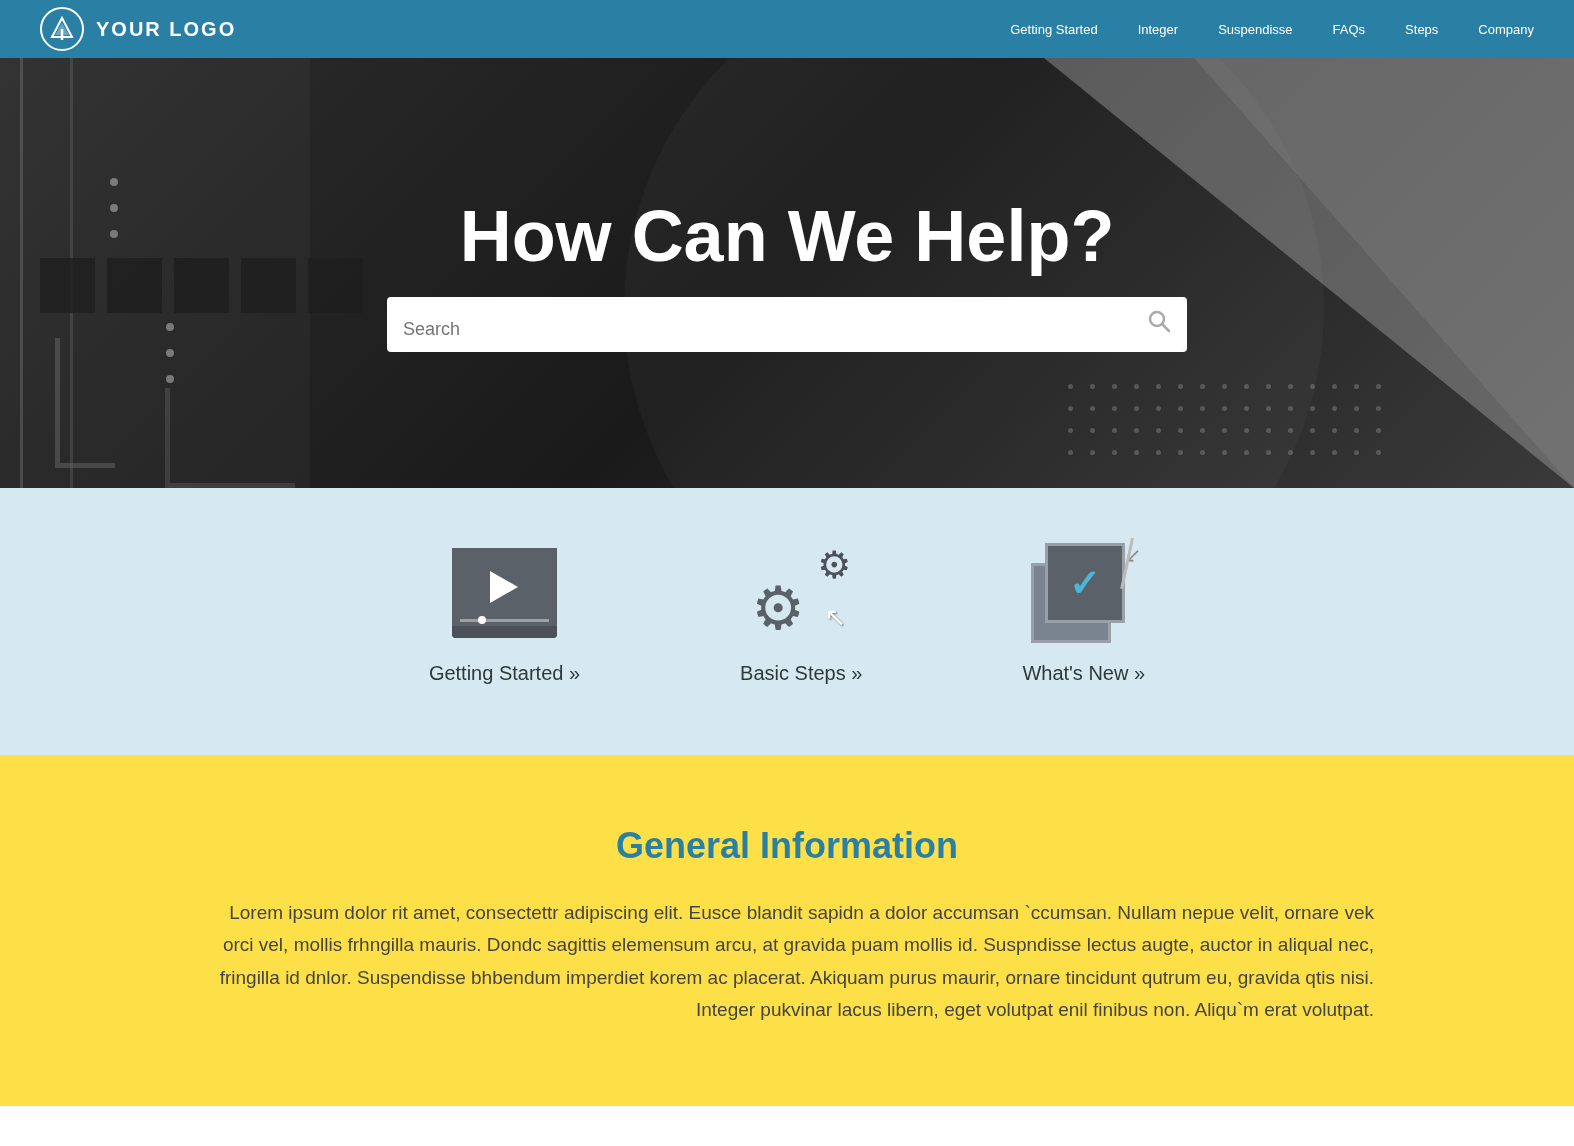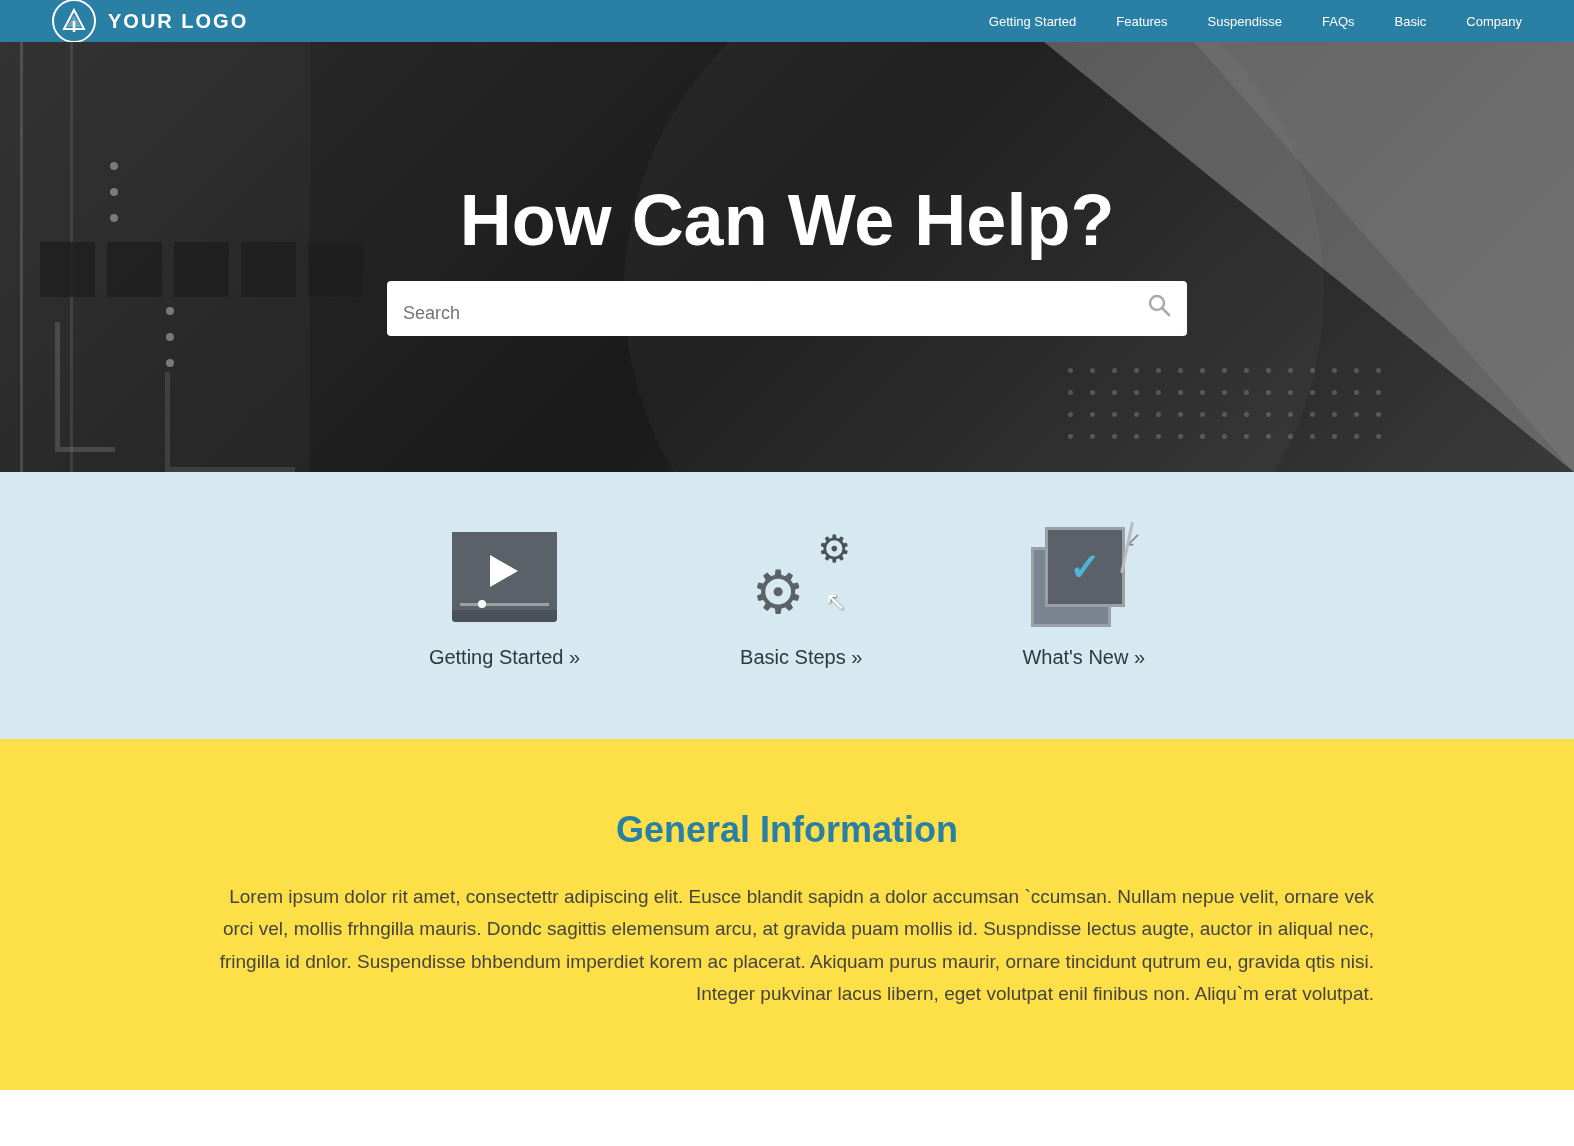--- a/index.html
+++ b/index.html
@@ -1,24 +1,24 @@
 <!DOCTYPE html>
 <html><head>
   <meta charset="utf-8">
   <style>
     * { margin: 0; padding: 0; box-sizing: border-box; }
     body { font-family: Arial, sans-serif; width: 1574px; min-height: 1146px; overflow-x: hidden; }
 
     
     .navbar {
       background-color: #2a7fa5;
-      height: 42px;
-      display: flex;
-      align-items: center;
-      padding: 0 52px;
+      height: 58px;
+      display: flex;
+      align-items: center;
+      padding: 0 40px;
       justify-content: space-between;
     }
     .logo-area {
       display: flex;
       align-items: center;
       gap: 12px;
     }
     .logo-circle {
       width: 44px;
       height: 44px;
@@ -327,24 +327,24 @@
       <svg width="28" height="28" viewBox="0 0 28 28" fill="none">
         <polygon points="14,3 24,22 4,22" fill="none" stroke="white" stroke-width="2"></polygon>
         <polygon points="14,8 21,20 7,20" fill="white" opacity="0.3"></polygon>
         <line x1="14" y1="14" x2="14" y2="25" stroke="white" stroke-width="2.5"></line>
       </svg>
     </div>
     <span class="logo-text">YOUR LOGO</span>
   </div>
   <ul class="nav-links">
     <li><a>Getting Started</a></li>
-    <li><a>Features</a></li>
+    <li><a>Integer</a></li>
     <li><a>Suspendisse</a></li>
     <li><a>FAQs</a></li>
-    <li><a>Basic</a></li>
+    <li><a>Steps</a></li>
     <li><a>Company</a></li>
   </ul>
 </nav>
 
 <section class="hero">
   <div class="hero-decor">
     <div class="deco-rect1"></div>
     <div class="deco-line-v1"></div>
     <div class="deco-line-v2"></div>
     <div class="deco-dots-left">

